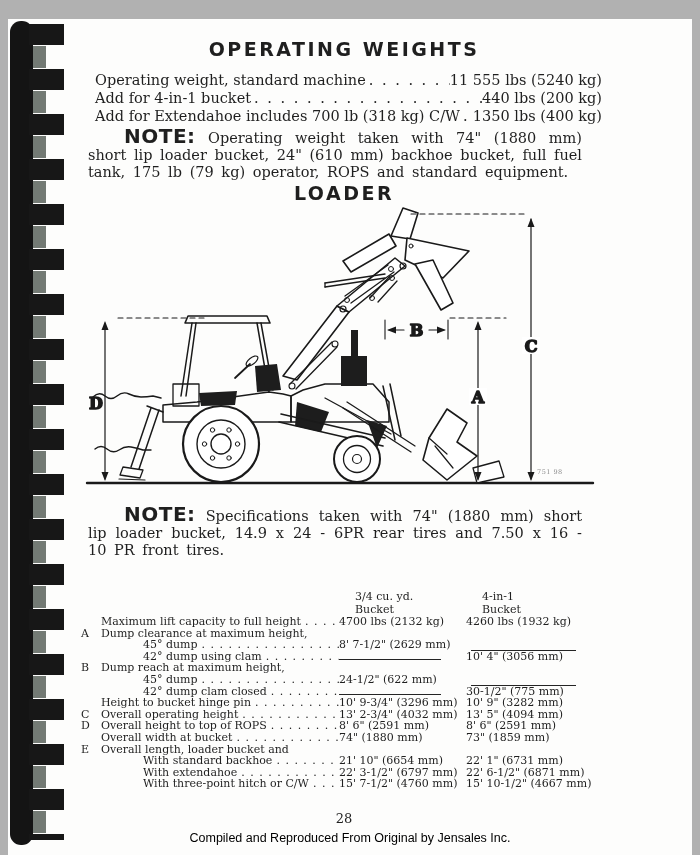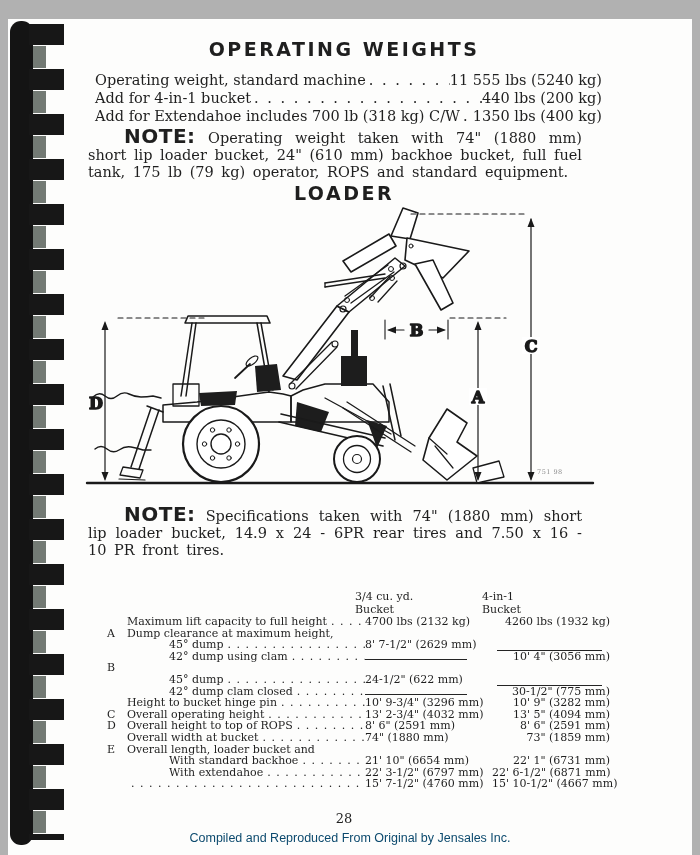--- a/index.html
+++ b/index.html
@@ -32,35 +32,35 @@
 
   .diagram{position:absolute;left:85px;top:194px;width:520px;height:290px;}
   .diagram svg{display:block;}
   .dimtxt{font-family:"DejaVu Serif",serif;font-size:16px;font-weight:bold;fill:#1a1a1a;}
 
   .thead{position:absolute;left:95px;top:578px;width:505px;display:flex;font-size:11px;line-height:13px;text-align:left;}
   .th-spacer{width:260px;}
   .th1{width:127px;}
   .th2{width:118px;}
 
-  .tbl{position:absolute;left:105px;top:604px;width:505px;font-size:11px;}
+  .tbl{position:absolute;left:79px;top:604px;width:505px;font-size:11px;}
   .trow{display:flex;height:11.6px;line-height:11.6px;align-items:flex-start;}
   .c-letter{width:22px;padding-left:2px;box-sizing:border-box;}
   .c-label{width:238px;display:flex;min-width:0;box-sizing:border-box;}
   .c-label .lbl{white-space:nowrap;}
   .ind1 .lbl{padding-left:42px;}
   .dots{flex:1;overflow:hidden;white-space:nowrap;letter-spacing:1px;padding:0 4px;min-width:0;}
   .c-v1{width:127px;white-space:nowrap;}
-  .c-v2{width:118px;text-align:right;white-space:nowrap;position:relative;}
+  .c-v2{width:118px;text-align:left;white-space:nowrap;position:relative;}
   .rline{display:inline-block;width:102px;border-top:1.6px solid #242424;vertical-align:middle;margin-top:5px;}
   .topline{position:absolute;left:5px;right:8px;top:-0.5px;border-top:1.6px solid #242424;height:0;}
 
   .pagenum{position:absolute;left:88px;top:799px;width:512px;text-align:center;font-size:13px;}
   .footer{position:absolute;left:0;top:819px;width:700px;text-align:center;
-          font-family:"Liberation Sans",sans-serif;font-size:12.5px;color:#0c4a6e;}
+          font-family:"Liberation Sans",sans-serif;font-size:12.5px;color:#000000;}
 </style>
 </head>
 <body>
 
 <div class="screen">
   <div class="page"></div>
   <div class="botband"></div>
 
   <div class="teeth-gray"></div>
   <div class="spine"></div>
@@ -274,20 +274,23 @@
         <div class="c-letter"></div>
         <div class="c-label ind1">
           <span class="lbl">42° dump using clam</span>
           <span class="dots">. . . . . . . . . . . . . . . . . . . . . . . . . . . . . . . . . . . . . . . . . . . . . . . . . . . . . . . . . . . .</span>
         </div>
         <div class="c-v1"><i class="rline"></i></div>
         <div class="c-v2"><i class="topline"></i><span>10' 4" (3056 mm)</span></div>
       </div>
       <div class="trow">
         <div class="c-letter">B</div>
+        <div class="c-label">
+          <span class="lbl">Dump reach at maximum height,</span>
+        </div>
         <div class="c-v1"></div>
         <div class="c-v2"><span></span></div>
       </div>
       <div class="trow">
         <div class="c-letter"></div>
         <div class="c-label ind1">
           <span class="lbl">45° dump</span>
           <span class="dots">. . . . . . . . . . . . . . . . . . . . . . . . . . . . . . . . . . . . . . . . . . . . . . . . . . . . . . . . . . . .</span>
         </div>
         <div class="c-v1">24-1/2" (622 mm)</div>
@@ -360,20 +363,21 @@
         <div class="c-label ind1">
           <span class="lbl">With extendahoe</span>
           <span class="dots">. . . . . . . . . . . . . . . . . . . . . . . . . . . . . . . . . . . . . . . . . . . . . . . . . . . . . . . . . . . .</span>
         </div>
         <div class="c-v1">22' 3-1/2" (6797 mm)</div>
         <div class="c-v2"><span>22' 6-1/2" (6871 mm)</span></div>
       </div>
       <div class="trow">
         <div class="c-letter"></div>
         <div class="c-label ind1">
+          <span class="lbl">With three-point hitch or C/W</span>
           <span class="dots">. . . . . . . . . . . . . . . . . . . . . . . . . . . . . . . . . . . . . . . . . . . . . . . . . . . . . . . . . . . .</span>
         </div>
         <div class="c-v1">15' 7-1/2" (4760 mm)</div>
         <div class="c-v2"><span>15' 10-1/2" (4667 mm)</span></div>
       </div>
     </div>
 
   <div class="pagenum">28</div>
   <div class="footer">Compiled and Reproduced From Original by Jensales Inc.</div>
 </div>

